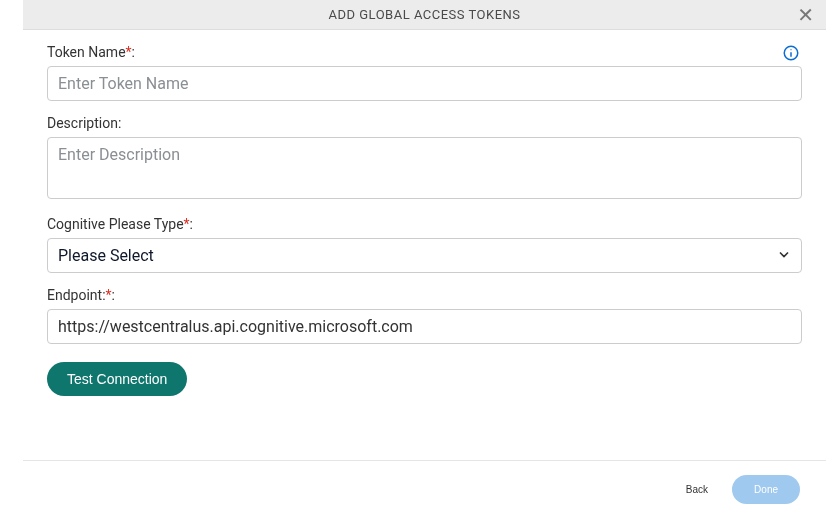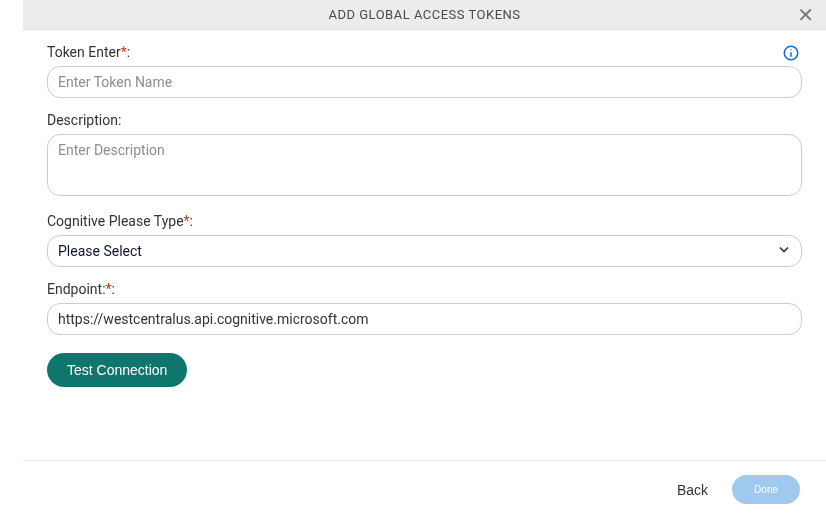--- a/index.html
+++ b/index.html
@@ -65,23 +65,23 @@
   .field-label {
     font-size: 14px;
     color: #333;
     margin-bottom: 6px;
     display: block;
   }
   .req { color: #d93025; }
   .text-input, .textarea, .select {
     width: 100%;
     border: 1px solid #ccc;
-    border-radius: 13px;
+    border-radius: 4px;
     padding: 7px 10px;
-    font-size: 14px;
+    font-size: 16px;
     font-family: inherit;
     color: #333;
     background: #fff;
   }
   .text-input::placeholder, .textarea::placeholder { color: #8a8f94; }
   .textarea { height: 62px; resize: none; }
   .select-wrapper { position: relative; }
   .select {
     appearance: none;
     -webkit-appearance: none;
@@ -136,21 +136,21 @@
     display: flex;
     justify-content: flex-end;
     align-items: center;
     gap: 18px;
     flex-shrink: 0;
   }
   .back-btn {
     background: none;
     border: none;
     color: #333;
-    font-size: 14px;
+    font-size: 10px;
     cursor: pointer;
     padding: 4px 6px;
   }
   .done-btn {
     background: #9fc9ee;
     color: #fff;
     border: none;
     border-radius: 18px;
     padding: 9px 22px;
     font-size: 10px;
@@ -173,21 +173,21 @@
     <div class="body-scroll">
 
       <div class="field-group">
         <span class="info-icon">
           <svg viewBox="0 0 24 24" width="18" height="18" fill="none" stroke="currentColor" stroke-width="2">
             <circle cx="12" cy="12" r="9"></circle>
             <line x1="12" y1="11" x2="12" y2="17"></line>
             <circle cx="12" cy="7.5" r="0.8" fill="currentColor" stroke="none"></circle>
           </svg>
         </span>
-        <label class="field-label"><span>Token Enter</span><span class="req">*</span>:</label>
+        <label class="field-label"><span>Token Name</span><span class="req">*</span>:</label>
         <input type="text" class="text-input" placeholder="Enter Token Name" style="">
       </div>
 
       <div class="field-group">
         <label class="field-label">Description:</label>
         <textarea class="textarea" placeholder="Enter Description" style=""></textarea>
       </div>
 
       <div class="field-group">
         <label class="field-label"><span>Cognitive Please Type</span><span class="req">*</span>:</label>

